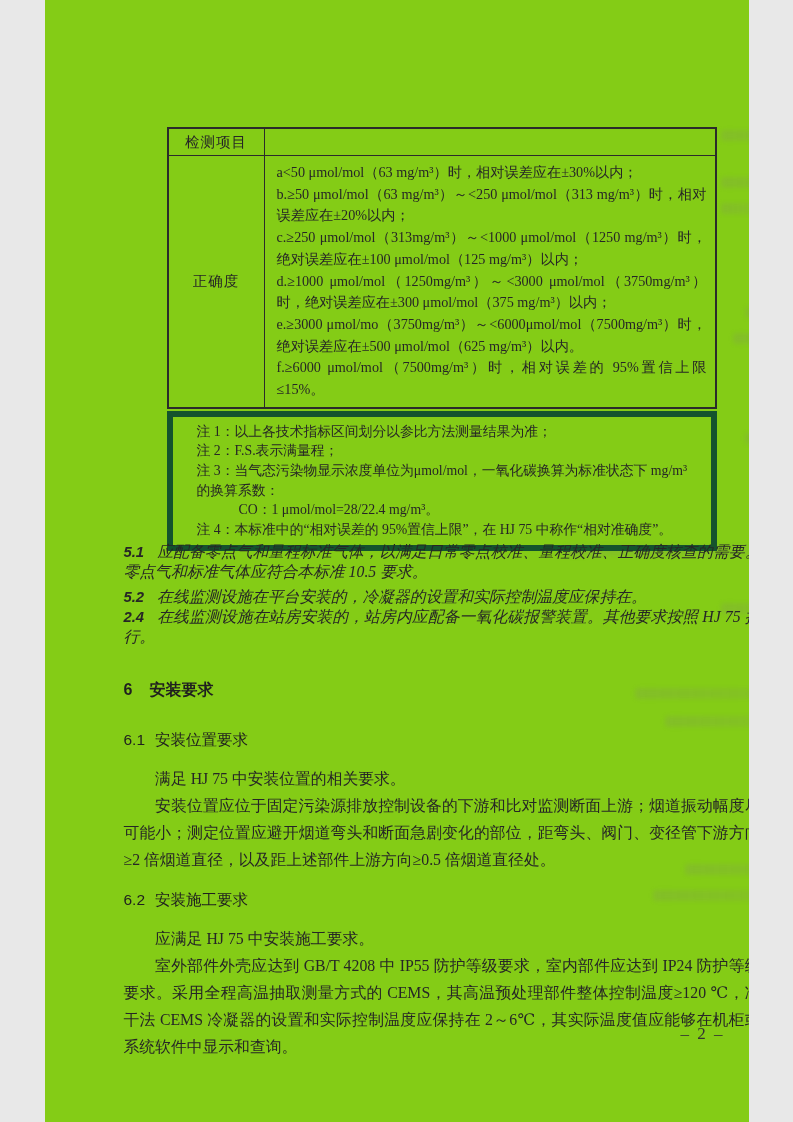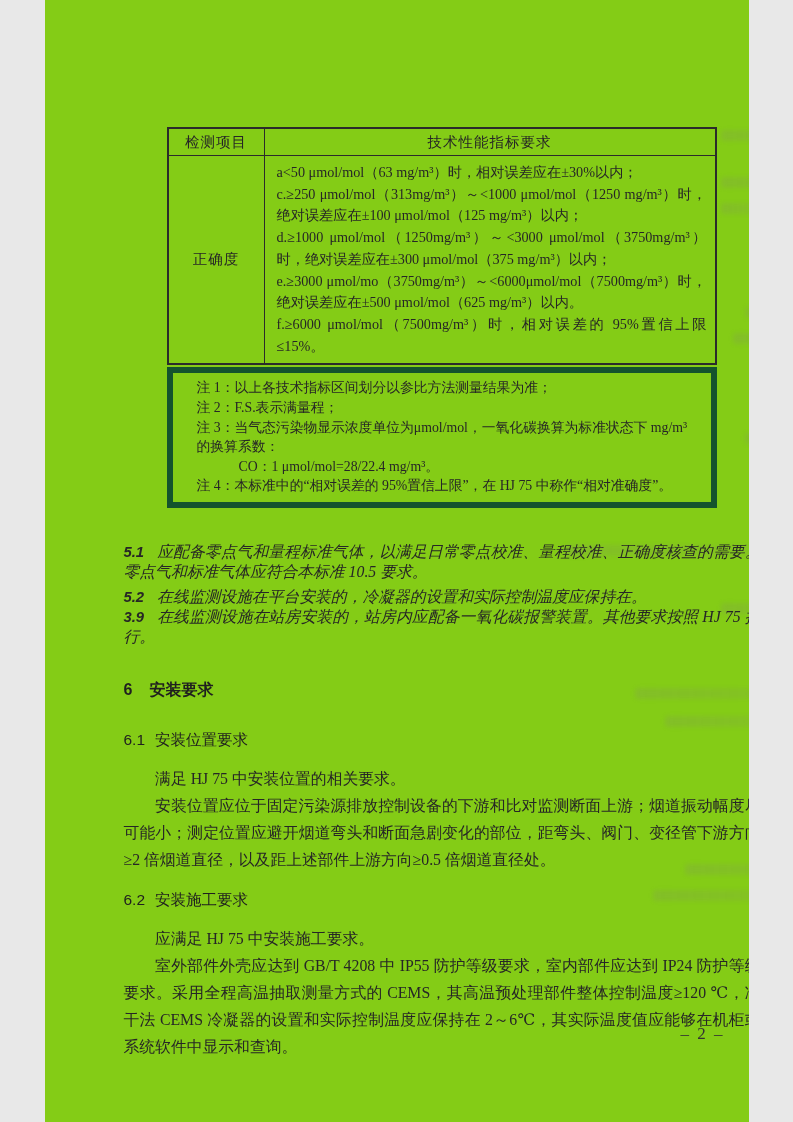--- a/index.html
+++ b/index.html
@@ -85,26 +85,26 @@
   <div class="sm" style="left:676px;top:603px;width:110px;"></div>
   <div class="sm" style="left:590px;top:688px;width:190px;"></div>
   <div class="sm" style="left:620px;top:716px;width:160px;"></div>
   <div class="sm" style="left:640px;top:864px;width:148px;"></div>
   <div class="sm" style="left:608px;top:890px;width:178px;"></div>
 
   <div class="table-zone">
     <div class="spec-table">
       <div class="t-row t-header-row">
         <div class="t-cell t-col1 t-header-cell">检测项目</div>
-        <div class="t-cell t-header-cell">技术性能指标要求</div>
       </div>
       <div class="t-row">
         <div class="t-cell t-col1 t-label-cell">正确度</div>
         <div class="t-cell t-req-cell">
           <p>a&lt;50 μmol/mol（63 mg/m³）时，相对误差应在±30%以内；</p>
+          <p>b.≥50 μmol/mol（63 mg/m³）～&lt;250 μmol/mol（313 mg/m³）时，相对误差应在±20%以内；</p>
           <p>c.≥250 μmol/mol（313mg/m³）～&lt;1000 μmol/mol（1250 mg/m³）时，绝对误差应在±100 μmol/mol（125 mg/m³）以内；</p>
           <p>d.≥1000 μmol/mol（1250mg/m³）～&lt;3000 μmol/mol（3750mg/m³）时，绝对误差应在±300 μmol/mol（375 mg/m³）以内；</p>
           <p>e.≥3000 μmol/mo（3750mg/m³）～&lt;6000μmol/mol（7500mg/m³）时，绝对误差应在±500 μmol/mol（625 mg/m³）以内。</p>
           <p>f.≥6000 μmol/mol（7500mg/m³）时，相对误差的 95%置信上限≤15%。</p>
         </div>
       </div>
     </div>
     <div class="notes-box">
       <p>注 1：以上各技术指标区间划分以参比方法测量结果为准；</p>
       <p>注 2：F.S.表示满量程；</p>
@@ -115,21 +115,21 @@
   </div>
 
   <div class="text-zone">
 
 
     <div class="gap28"></div>
 
     <p class="clause"><span class="cnum">5.1</span><span>应配备零点气和量程标准气体，以满足日常零点校准、量程校准、正确度核查的需要。零点气和标准气体应符合本标准 10.5 要求。</span></p>
     <div class="gap5"></div>
     <p class="clause"><span class="cnum">5.2</span><span>在线监测设施在平台安装的，冷凝器的设置和实际控制温度应保持在。</span></p>
-    <p class="clause"><span class="cnum">3.9</span><span>在线监测设施在站房安装的，站房内应配备一氧化碳报警装置。其他要求按照 HJ 75 执行。</span></p>
+    <p class="clause"><span class="cnum">2.4</span><span>在线监测设施在站房安装的，站房内应配备一氧化碳报警装置。其他要求按照 HJ 75 执行。</span></p>
 
     <div class="gap26"></div>
 
     <h2 class="sec-heading"><span class="num">6</span><span>安装要求</span></h2>
 
     <div class="gap28"></div>
 
     <h3 class="sub-heading"><span class="num">6.1</span><span>安装位置要求</span></h3>
 
     <div class="gap14"></div>

